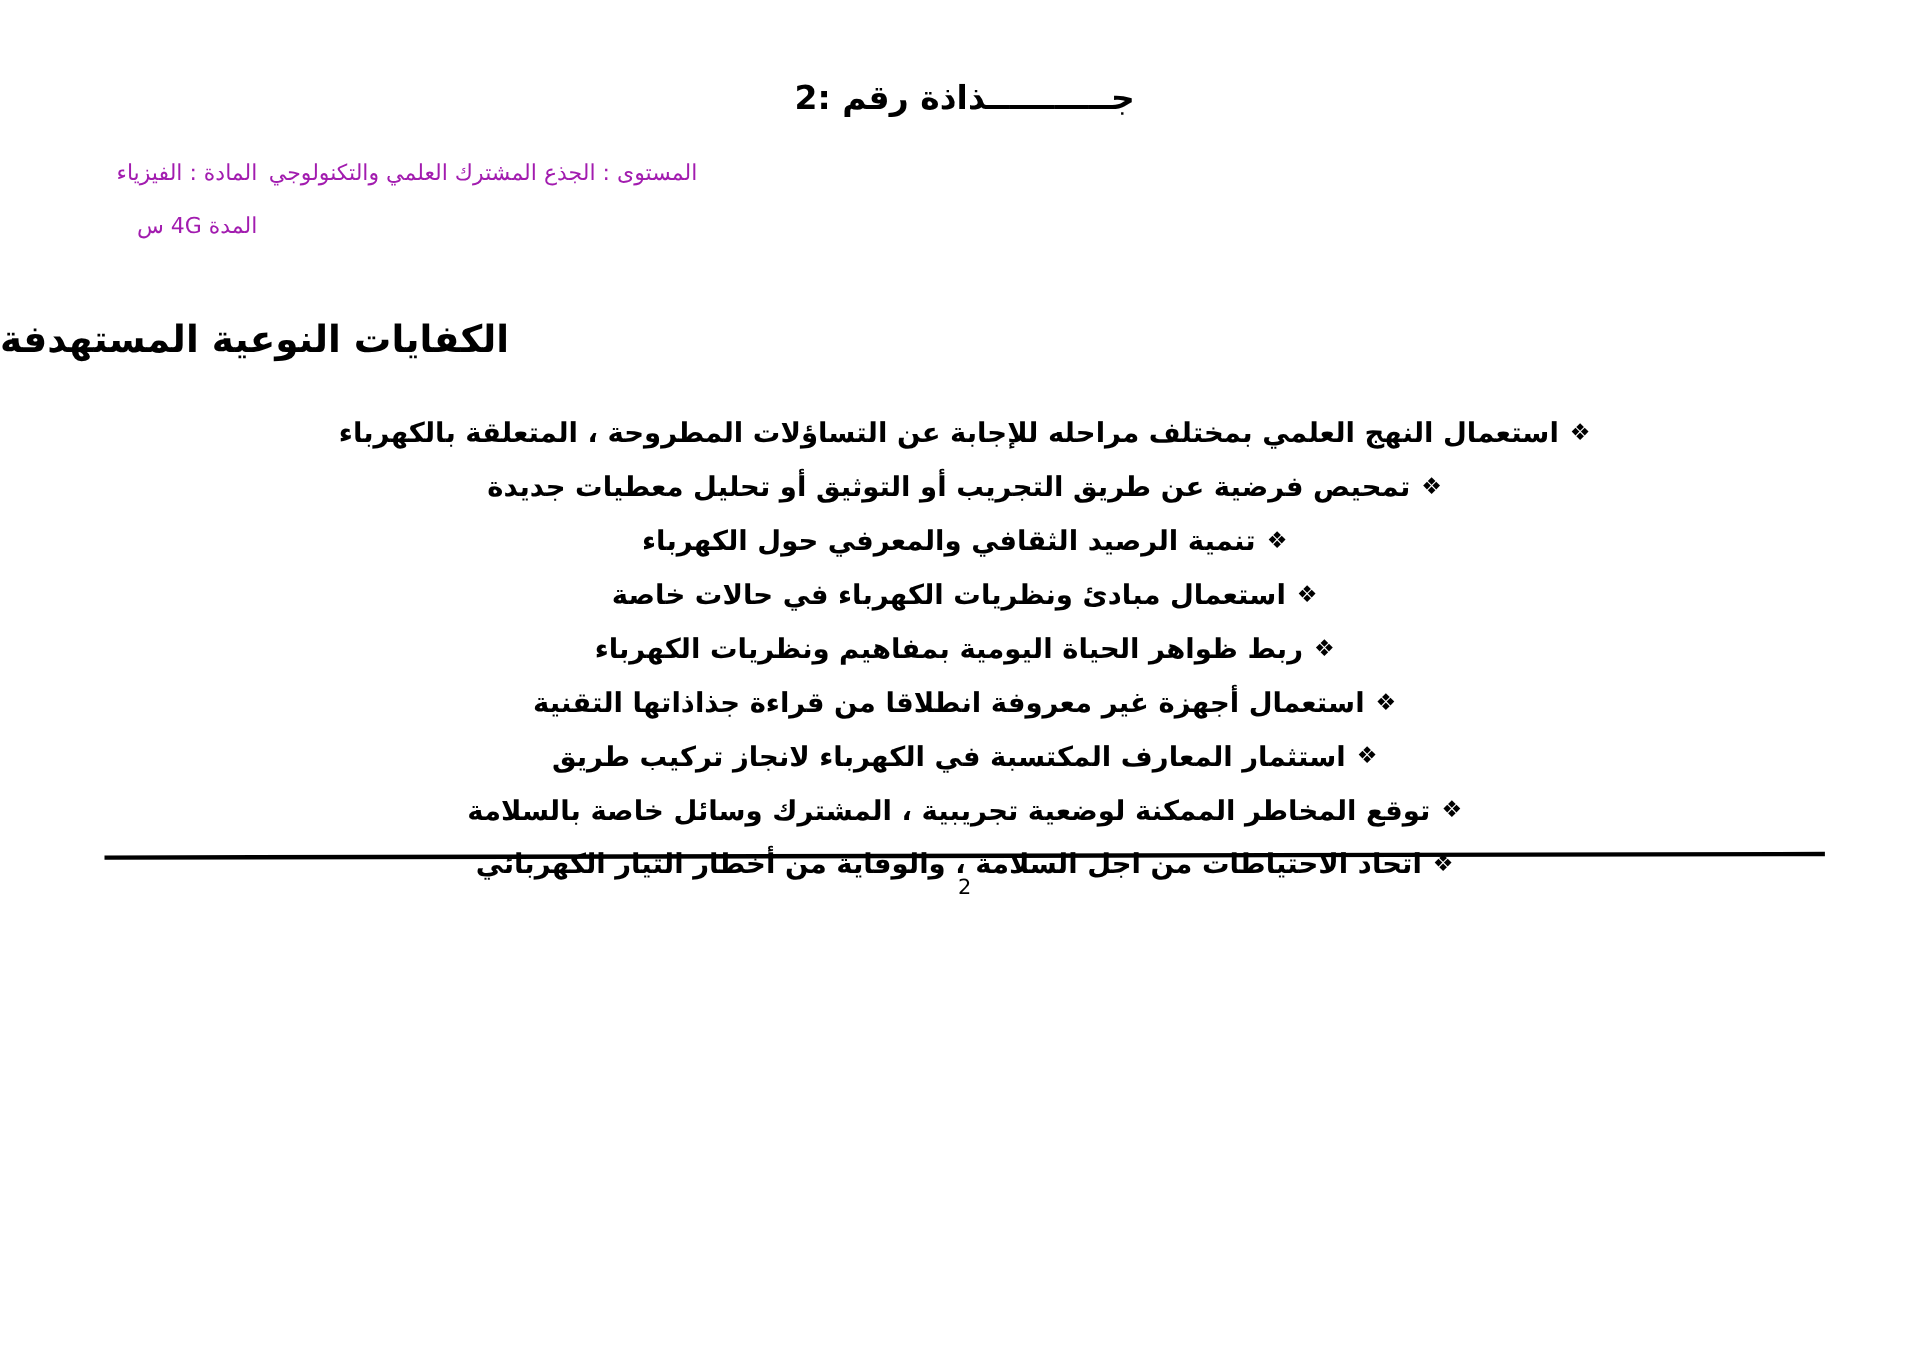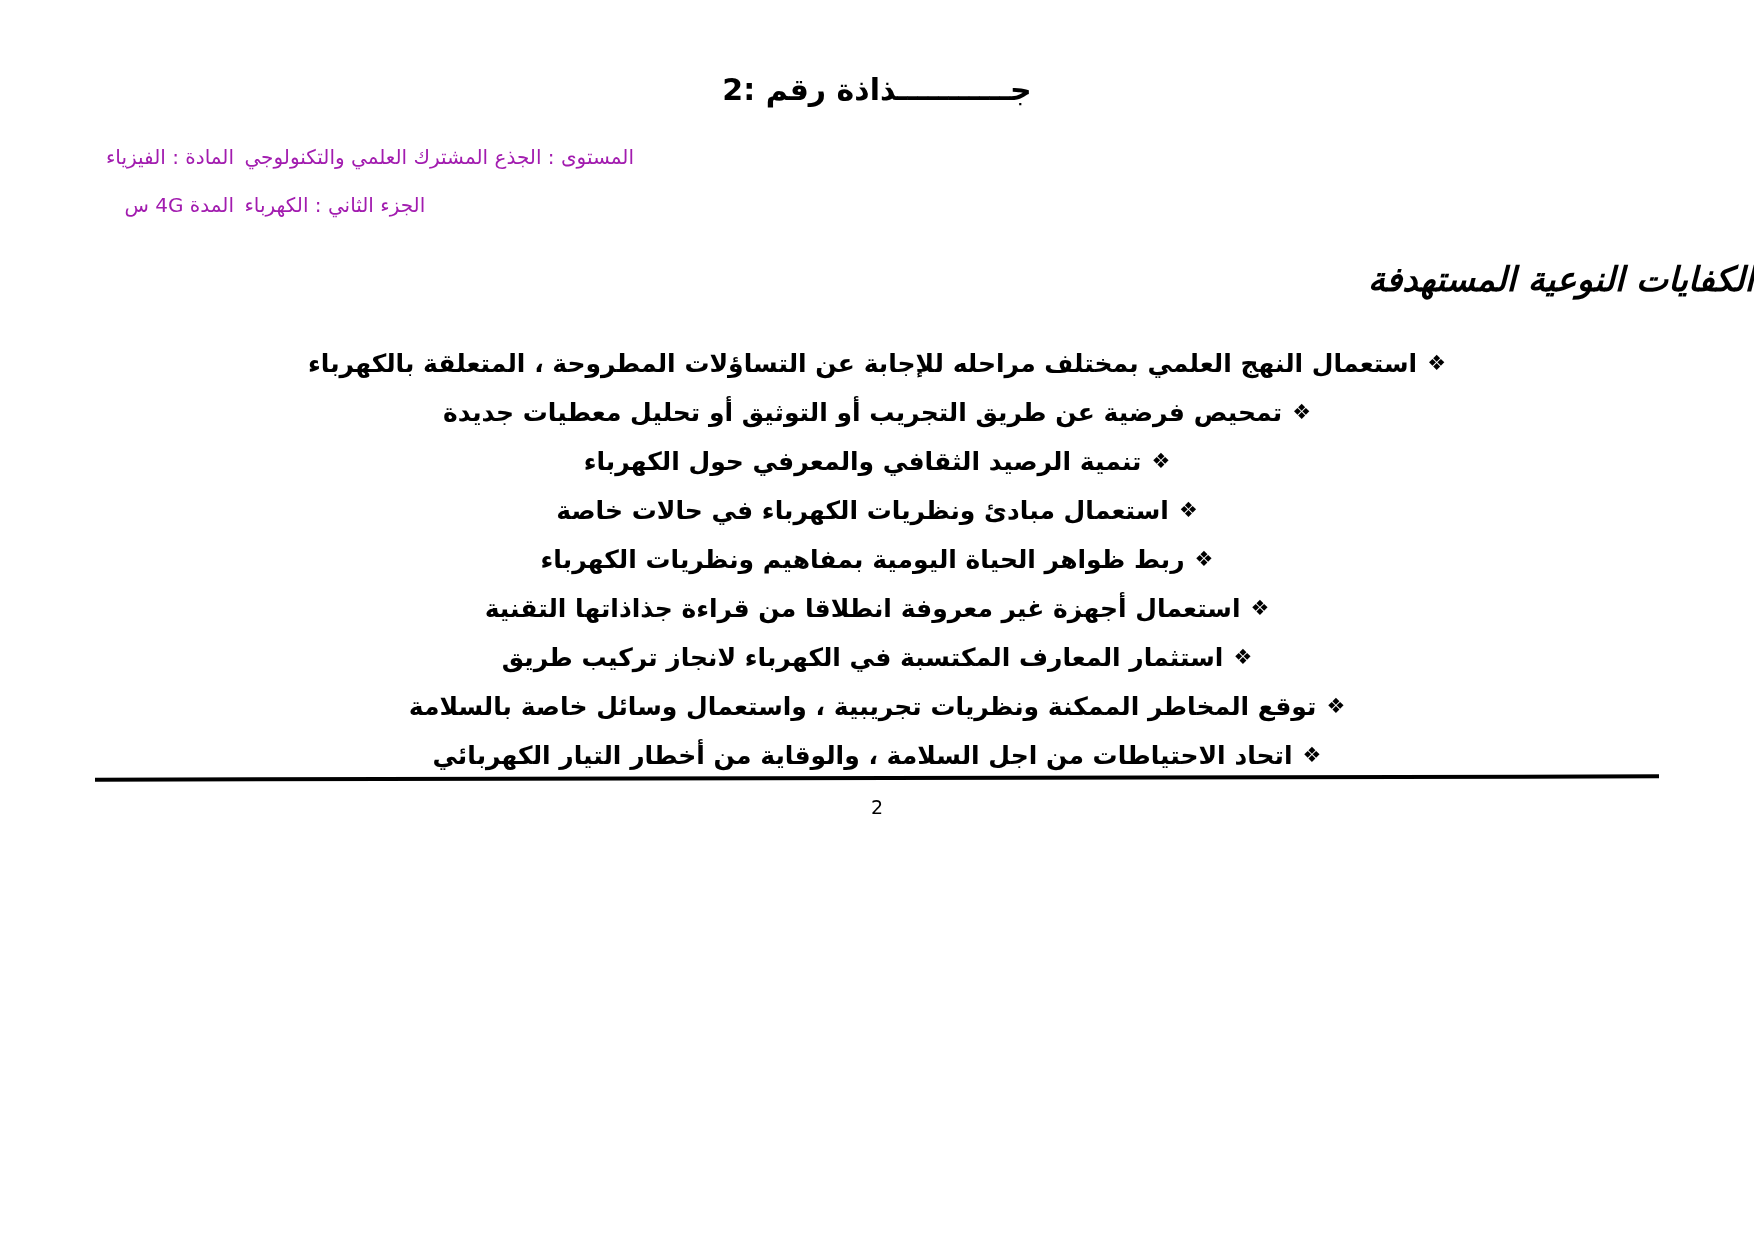--- a/index.html
+++ b/index.html
@@ -60,26 +60,25 @@
   .meta-line {
     font-size: 20px;
     line-height: 48px;
     white-space: nowrap;
     font-weight: normal;
     color: #a21caf;
   }
 
   
   .section-heading {
-    text-align: right;
+    text-align: left;
     font-size: 34px;
     font-weight: bold;
-    margin-top: 30px;
+    margin-top: 60px;
     direction: rtl;
-    font-style: italic;
   }
 
   
   .bullet-list {
     margin: 40px 0 0 0;
     padding: 0;
     list-style: none;
     direction: rtl;
   }
   .bullet-item {
@@ -134,21 +133,20 @@
 
 <div class="page">
 
   <div class="doc-title">
     <span class="stretch">جـــــــــــذاذة رقم :</span><span>2</span>
   </div>
 
   <div class="meta">
     <div class="meta-right">
       <div class="meta-line">المستوى : الجذع المشترك العلمي والتكنولوجي</div>
-      <div class="meta-line">الجزء الثاني : الكهرباء</div>
     </div>
     <div class="meta-left">
       <div class="meta-line">المادة : الفيزياء</div>
       <div class="meta-line">المدة 4G س</div>
     </div>
   </div>
 
   <div class="section-heading">الكفايات النوعية المستهدفة</div>
 
   <ul class="bullet-list">
@@ -167,21 +165,21 @@
     <li class="bullet-item">
       <span class="bullet-glyph">❖</span><span class="bullet-text">ربط ظواهر الحياة اليومية بمفاهيم ونظريات الكهرباء</span>
     </li>
     <li class="bullet-item">
       <span class="bullet-glyph">❖</span><span class="bullet-text">استعمال أجهزة غير معروفة انطلاقا من قراءة جذاذاتها التقنية</span>
     </li>
     <li class="bullet-item">
       <span class="bullet-glyph">❖</span><span class="bullet-text">استثمار المعارف المكتسبة في الكهرباء لانجاز تركيب طريق</span>
     </li>
     <li class="bullet-item">
-      <span class="bullet-glyph">❖</span><span class="bullet-text">توقع المخاطر الممكنة ونظريات تجريبية ، واستعمال وسائل خاصة بالسلامة</span>
+      <span class="bullet-glyph">❖</span><span class="bullet-text">توقع المخاطر الممكنة لوضعية تجريبية ، المشترك وسائل خاصة بالسلامة</span>
     </li>
     <li class="bullet-item">
       <span class="bullet-glyph">❖</span><span class="bullet-text">اتحاد الاحتياطات من اجل السلامة ، والوقاية من أخطار التيار الكهربائي</span>
     </li>
   </ul>
 
   <div class="footer">
     <div class="footer-rule"></div>
     <div class="footer-page-number">2</div>
   </div>

